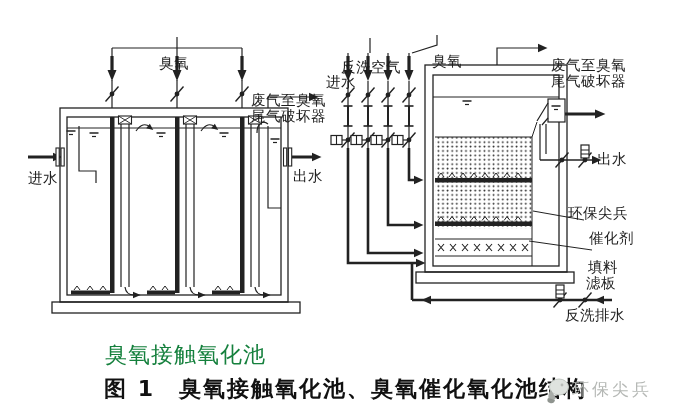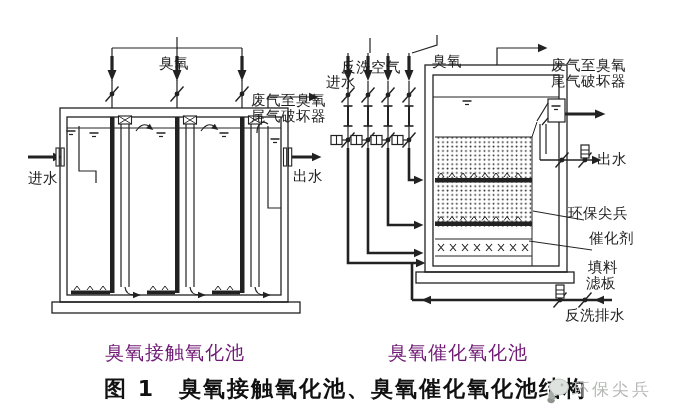--- a/index.html
+++ b/index.html
@@ -1,21 +1,21 @@
 <!DOCTYPE html>
 <html><head>
 <meta charset="utf-8">
 <style>
   html,body{margin:0;padding:0;background:#fff;}
   .canvas{position:relative;width:680px;height:413px;background:#fff;overflow:hidden;
           font-family:"DejaVu Sans","Liberation Sans",sans-serif;color:#1c1c1c;}
   .canvas svg{position:absolute;left:0;top:0;}
   .lbl{position:absolute;font-size:14.5px;line-height:15px;letter-spacing:.5px;white-space:nowrap;color:#1b1b1b;margin-top:36px;}
   .lbl.small{font-size:13.5px;}
-  .caption{position:absolute;font-size:19px;letter-spacing:1px;white-space:nowrap;color:#701a75;}
+  .caption{position:absolute;font-size:22px;letter-spacing:1px;white-space:nowrap;color:#15803d;}
   .figtitle{position:absolute;font-size:22px;font-weight:bold;letter-spacing:2px;white-space:nowrap;color:#111;}
   .wmtext{position:absolute;font-size:17px;letter-spacing:3px;white-space:nowrap;text-align:center;}
   .wmicon{position:absolute;}
 </style>
 </head>
 <body>
 
 <div class="canvas">
 
 <svg width="680" height="413" viewBox="0 0 680 413">
@@ -238,21 +238,20 @@
 <div class="lbl" style="left:432px;top:18px">臭氧</div>
 <div class="lbl" style="left:326px;top:39px">进水</div>
 <div class="lbl" style="left:551px;top:22px">废气至臭氧</div>
 <div class="lbl" style="left:551px;top:38px">尾气破坏器</div>
 <div class="lbl" style="left:597px;top:116px">出水</div>
 <div class="lbl" style="left:568px;top:170px">环保尖兵</div>
 <div class="lbl" style="left:589px;top:195px">催化剂</div>
 <div class="lbl" style="left:588px;top:224px">填料</div>
 <div class="lbl" style="left:586px;top:240px">滤板</div>
 <div class="lbl" style="left:565px;top:272px">反洗排水</div>
-<div class="caption" style="left:388px;top:340px">臭氧催化氧化池</div>
 
 <div class="figtitle" style="left:104px;top:374px">图 1　臭氧接触氧化池、臭氧催化氧化池结构</div>
 
 <div class="wmicon" style="left:544px;top:376px">
   <svg width="28" height="30" viewBox="0 0 28 30">
     <ellipse cx="15" cy="11" rx="9.5" ry="8" fill="#dfe3df" stroke="#c2c8c2" stroke-width="1"></ellipse>
     <path d="M7,14 Q3,18 5,23 Q9,26 12,22 Z" fill="#a8aca8"></path>
     <path d="M4,22 q-2,4 2,5 q4,1 5,-3 Z" fill="#8f948f"></path>
     <circle cx="18" cy="9" r="1.4" fill="#b8bcb8"></circle>
   </svg>

